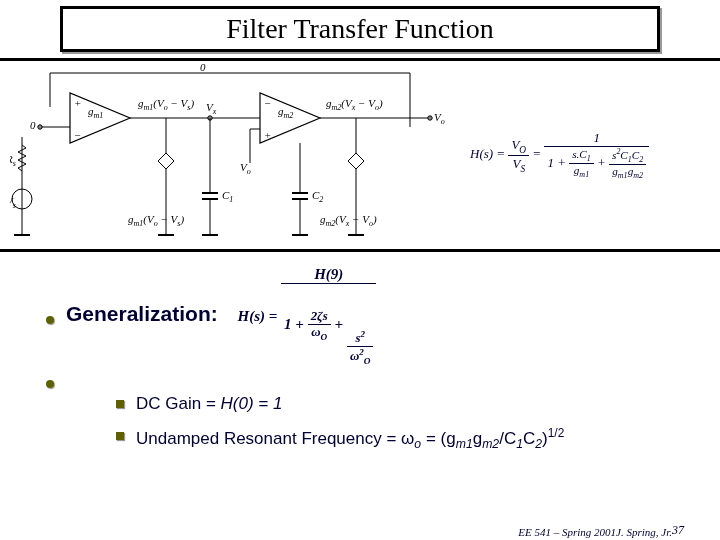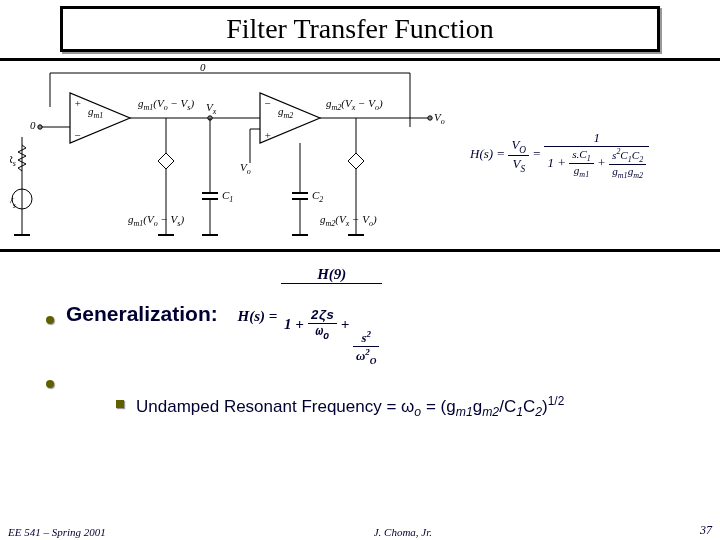--- a/index.html
+++ b/index.html
@@ -43,22 +43,22 @@
   .dot1 { width: 8px; height: 8px; border-radius: 50%; background: #606000; margin: 8px 12px 0 0; box-shadow: 1px 1px 1px rgba(0,0,0,.4);}
   .b1-text { font-family: Verdana, Arial, sans-serif; font-weight: 700; font-size: 21px; color: #000033; }
   .gen-eqn { margin-left: 14px; font-family: "Times New Roman", serif; font-style: italic; font-size: 15px; color: #000033; display: inline-flex; align-items: center;}
   .subbullets { margin: 6px 0 0 70px; }
   .b2 { display: flex; align-items: flex-start; margin-bottom: 12px;}
   .sq { width: 8px; height: 8px; background: #606000; margin: 6px 12px 0 0; box-shadow: 1px 1px 1px rgba(0,0,0,.4);}
   .b2-text { font-family: Arial, sans-serif; font-size: 17px; color: #000033; }
   .b2-text i { font-style: italic; }
   .footer {
     position: absolute; bottom: 8px; left: 0; right: 0;
-    display: flex; justify-content: space-between; align-items: flex-end;
-    padding: 0 8px;
+    display: flex; justify-content: flex-end; align-items: flex-end;
+    padding: 0 36px;
     font-family: "Times New Roman", serif; font-style: italic; font-size: 11px; color: #000033;
   }
   .pagenum { font-style: italic; font-size: 12px; }
 </style>
 </head>
 <body>
 <div class="slide">
 
 <div class="title-box">
   <h1>Filter  Transfer  Function</h1>
@@ -164,52 +164,56 @@
   <div class="b1">
     <div class="dot1"></div>
     <div class="b1-text">
       <span>Generalization:</span>
       <span class="gen-eqn">
         <span>H(s) =</span>&nbsp;
         <span class="frac">
           <span class="num">H(9)</span>
           <span class="den">
             <span>1 +</span>
-            <span class="frac" style="font-size:.86em;font-family:Liberation Mono, monospace;">
+            <span class="frac" style="font-size:.86em;">
               <span class="num">2ζs</span>
               <span class="den"><span>ω</span><span class="sub">O</span></span>
             </span>
             +
             <span class="frac" style="font-size:.86em;margin-top:45px;">
               <span class="num"><span>s</span><sup style="font-size:.7em">2</sup></span>
               <span class="den"><span>ω</span><sup style="font-size:.7em">2</sup><span class="sub">O</span></span>
             </span>
           </span>
         </span>
       </span>
     </div>
   </div>
 
   <div class="b1">
     <div class="dot1"></div>
   </div>
 
   <div class="subbullets">
+    <div class="b2">
+      <div class="sq"></div>
+      <div class="b2-text"><span>DC Gain = </span><i>H(0) = 1</i></div>
+    </div>
 
     <div class="b2">
       <div class="sq"></div>
       <div class="b2-text">
         <span>Undamped Resonant Frequency = </span>
         <span>ω</span><span class="sub">o</span>
         <span> = (g</span><span class="sub">m1</span><span>g</span><span class="sub">m2</span><span>/C</span><span class="sub">1</span><span>C</span><span class="sub">2</span><span>)</span><sup style="font-size:.7em">1/2</sup>
       </div>
     </div>
 
   </div>
 </div>
 
 <div class="footer">
   <span>EE 541 – Spring 2001</span>
-  <span>J. Choma, Jr.</span>
+  <span>J. Spring, Jr.</span>
   <span class="pagenum">37</span>
 </div>
 
 </div>
 
 </body></html>

